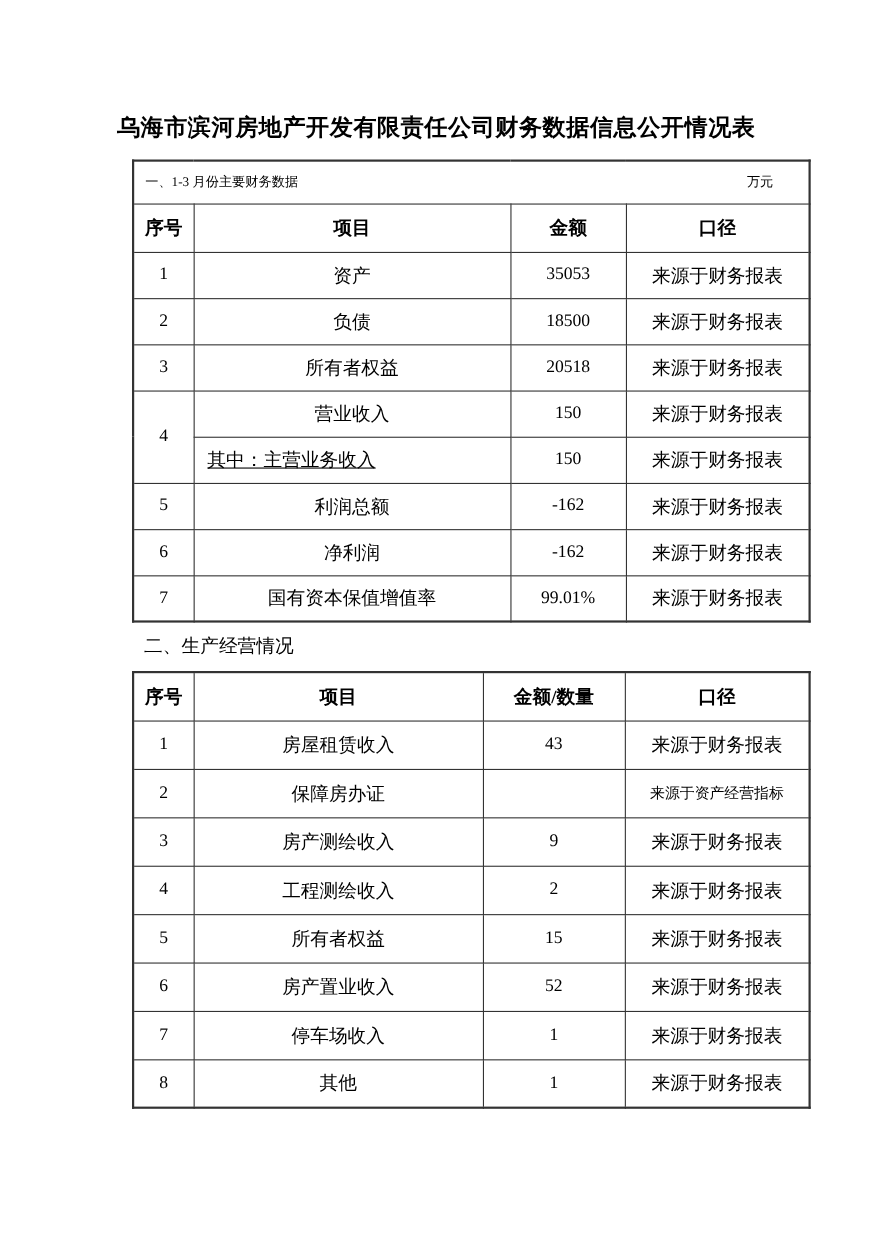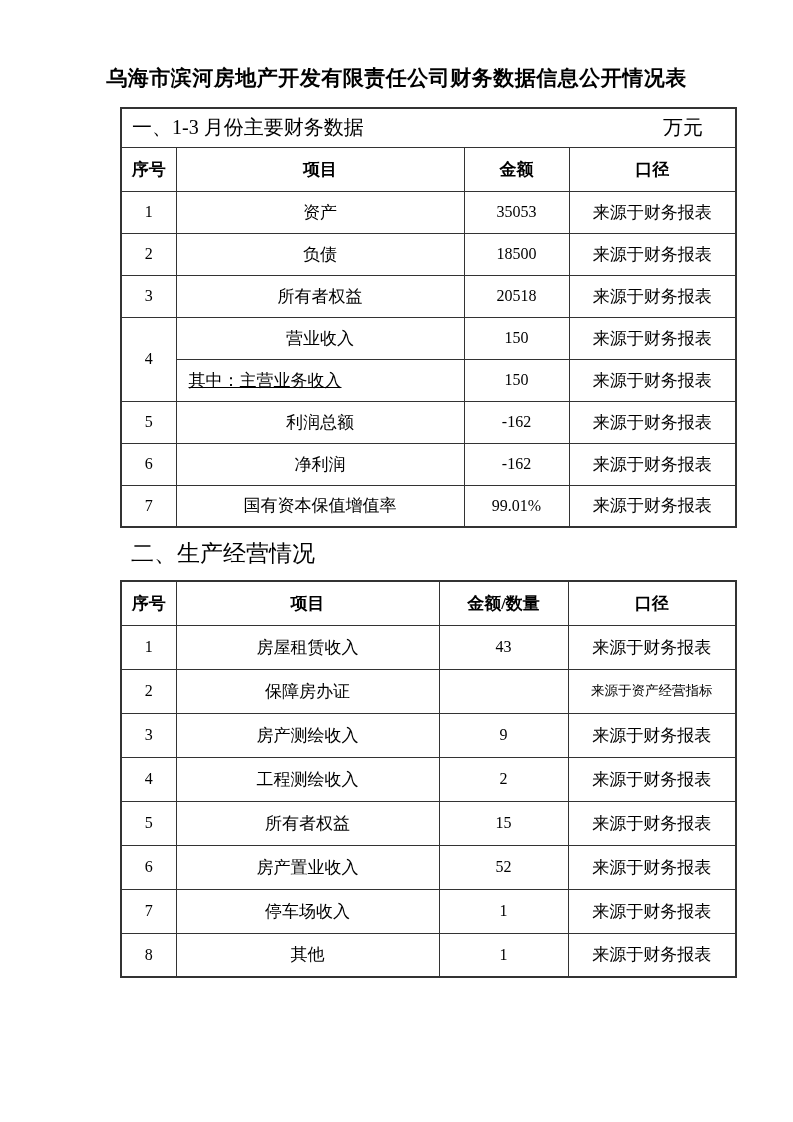--- a/index.html
+++ b/index.html
@@ -9,21 +9,21 @@
     height: 1122px;
     margin: 0 auto;
     font-family: "Liberation Serif", "DejaVu Serif", serif;
     color: #000;
     overflow: hidden;
   }
   .page {
     position: relative;
     width: 793px;
     height: 1122px;
-    padding-top: 64px;
+    padding-top: 102px;
   }
   .doc-title {
     text-align: center;
     font-size: 21px;
     font-weight: bold;
     letter-spacing: 0.5px;
     margin-bottom: 15px;
   }
   table {
     border-collapse: collapse;
@@ -40,30 +40,30 @@
     overflow: hidden;
     white-space: nowrap;
   }
   .t1 td { height: 42px; }
   .t1 tr.section-row td { height: 39px; border-bottom: 1.5px solid #333; }
   .section-cell-inner {
     display: flex;
     justify-content: space-between;
     align-items: center;
     padding: 0 32px 0 10px;
-    font-size: 20px;
+    font-size: 12px;
   }
   tr.header-row td { font-weight: bold; height: 44px; font-size: 17px; }
   .t2 td { height: 44px; }
   td.num { font-size: 16px; font-family: "Liberation Serif", "DejaVu Serif", serif; }
   td.left-item { text-align: left; padding-left: 12px; text-decoration: underline; }
   td.small-src { font-size: 13.5px; margin-left: 24px; }
   .section2-label {
     margin: 10px 0 11px 131px;
-    font-size: 23px;
+    font-size: 17px;
   }
 </style>
 </head>
 <body>
 
 <div class="page">
 
   <div class="doc-title">乌海市滨河房地产开发有限责任公司财务数据信息公开情况表</div>
 
   <table class="t1">

